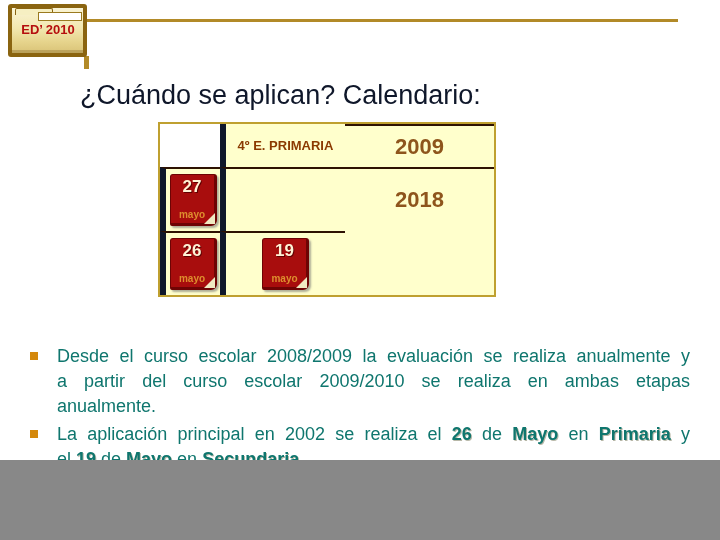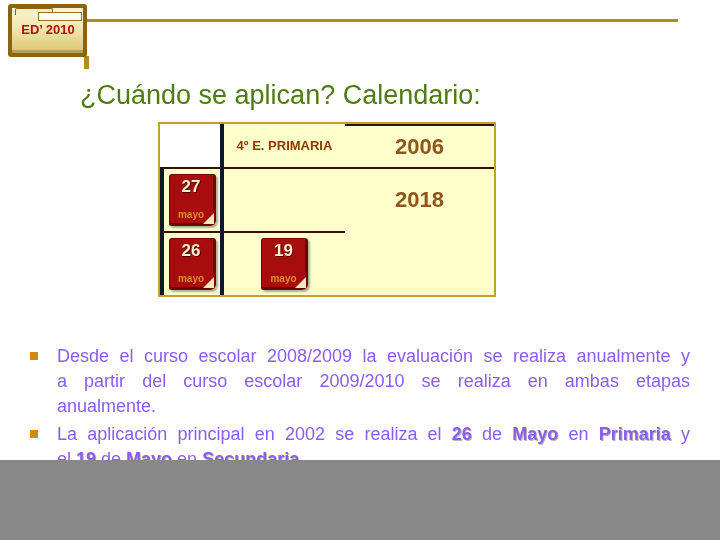--- a/index.html
+++ b/index.html
@@ -22,30 +22,30 @@
     box-shadow:inset 0 -3px 0 rgba(90,60,0,.25);
     z-index:3;
   }
   .folder-tab{position:absolute; left:3px; top:0px; width:36px; height:6px; background:#F6EFC2;
     border:1px solid #8A6410; border-bottom:none; border-radius:2px 2px 0 0;}
   .folder-paper{position:absolute; left:26px; top:4px; width:42px; height:7px; background:#FFFFFF; border:1px solid #9A7A20;}
   .folder-label{position:absolute; left:3px; top:14px; width:66px; text-align:center;
     font-size:13px; font-weight:bold; color:#B50E0E; white-space:nowrap;}
 
   
-  .title{position:absolute; left:80px; top:80px; font-size:27px; color:#4d7c0f; white-space:nowrap;}
+  .title{position:absolute; left:80px; top:80px; font-size:27px; color:#0f172a; white-space:nowrap;}
 
   
   .cal-table{
     position:absolute; left:158px; top:122px; width:338px; height:175px; box-sizing:border-box;
     background:#FFFFCC; border:2px solid #BFA030;
     display:grid; grid-template-columns:60px 125px auto; grid-template-rows:43px 64px auto;
   }
   .cell{display:flex; align-items:center; justify-content:center; box-sizing:border-box;}
-  .cell.vline{border-left:4px solid #0f172a;}
+  .cell.vline{border-left:6px solid #0f172a;}
   .cell.hline{border-top:2px solid #2E1202;}
   .cell.corner{background:#FFFFFF;}
   .hdr{font-size:13px; font-weight:bold; color:#8B3A00; white-space:nowrap;}
   .year{font-size:22px; font-weight:bold; color:#8E551C;}
 
   
   .chip{
     position:relative; width:47px; height:52px; box-sizing:border-box;
     background:#A80D0D; border:1px solid #6E0404; border-right-width:3px; border-bottom-width:3px;
     border-radius:3px 3px 6px 2px;
@@ -55,21 +55,21 @@
   .chip::after{
     content:""; position:absolute; right:-1px; bottom:-1px; width:0; height:0;
     border-bottom:11px solid #F0EAC2; border-left:11px solid transparent;
   }
   .chip-day{font-size:17px; font-weight:bold; color:#FFF2D5; text-shadow:1px 1px 0 #5E0000; line-height:17px;}
   .chip-month{font-size:10px; font-weight:bold; color:#DE8E2E; line-height:11px;}
 
   
   .bullet-item{position:absolute; left:57px; width:633px;}
   .bullet-square{position:absolute; left:-27px; top:8px; width:8px; height:8px; background:#D4880C;}
-  .bline{font-size:18px; line-height:25px; height:25px; color:#8b5cf6; white-space:nowrap;}
+  .bline{font-size:18px; line-height:25px; height:25px; color:#0f766e; white-space:nowrap;}
   .bline.just{white-space:normal; text-align:justify; text-align-last:justify;}
   .bline .b{font-weight:bold; text-shadow:1px 1px 0 #B8B8A8;}
 </style>
 </head>
 <body>
 
 <div class="slide">
 
   <div class="top-rule"></div>
   <div class="folder-stub"></div>
@@ -80,21 +80,21 @@
     <div class="folder-label">ED’ 2010</div>
   </div>
 
   <div class="title">¿Cuándo se aplican? Calendario:</div>
 
   <div class="cal-table">
 
     <div class="cell corner"></div>
     <div class="cell vline hdr">4º E. PRIMARIA</div>
 
-    <div class="cell hline year">2006</div>
+    <div class="cell hline year">2009</div>
     <div class="cell hline vline">
       <div class="chip">
         <span class="chip-day">27</span>
         <span class="chip-month">mayo</span>
       </div>
     </div>
     <div class="cell hline vline"></div>
 
     <div class="cell hline year">2018</div>
     <div class="cell hline vline">

